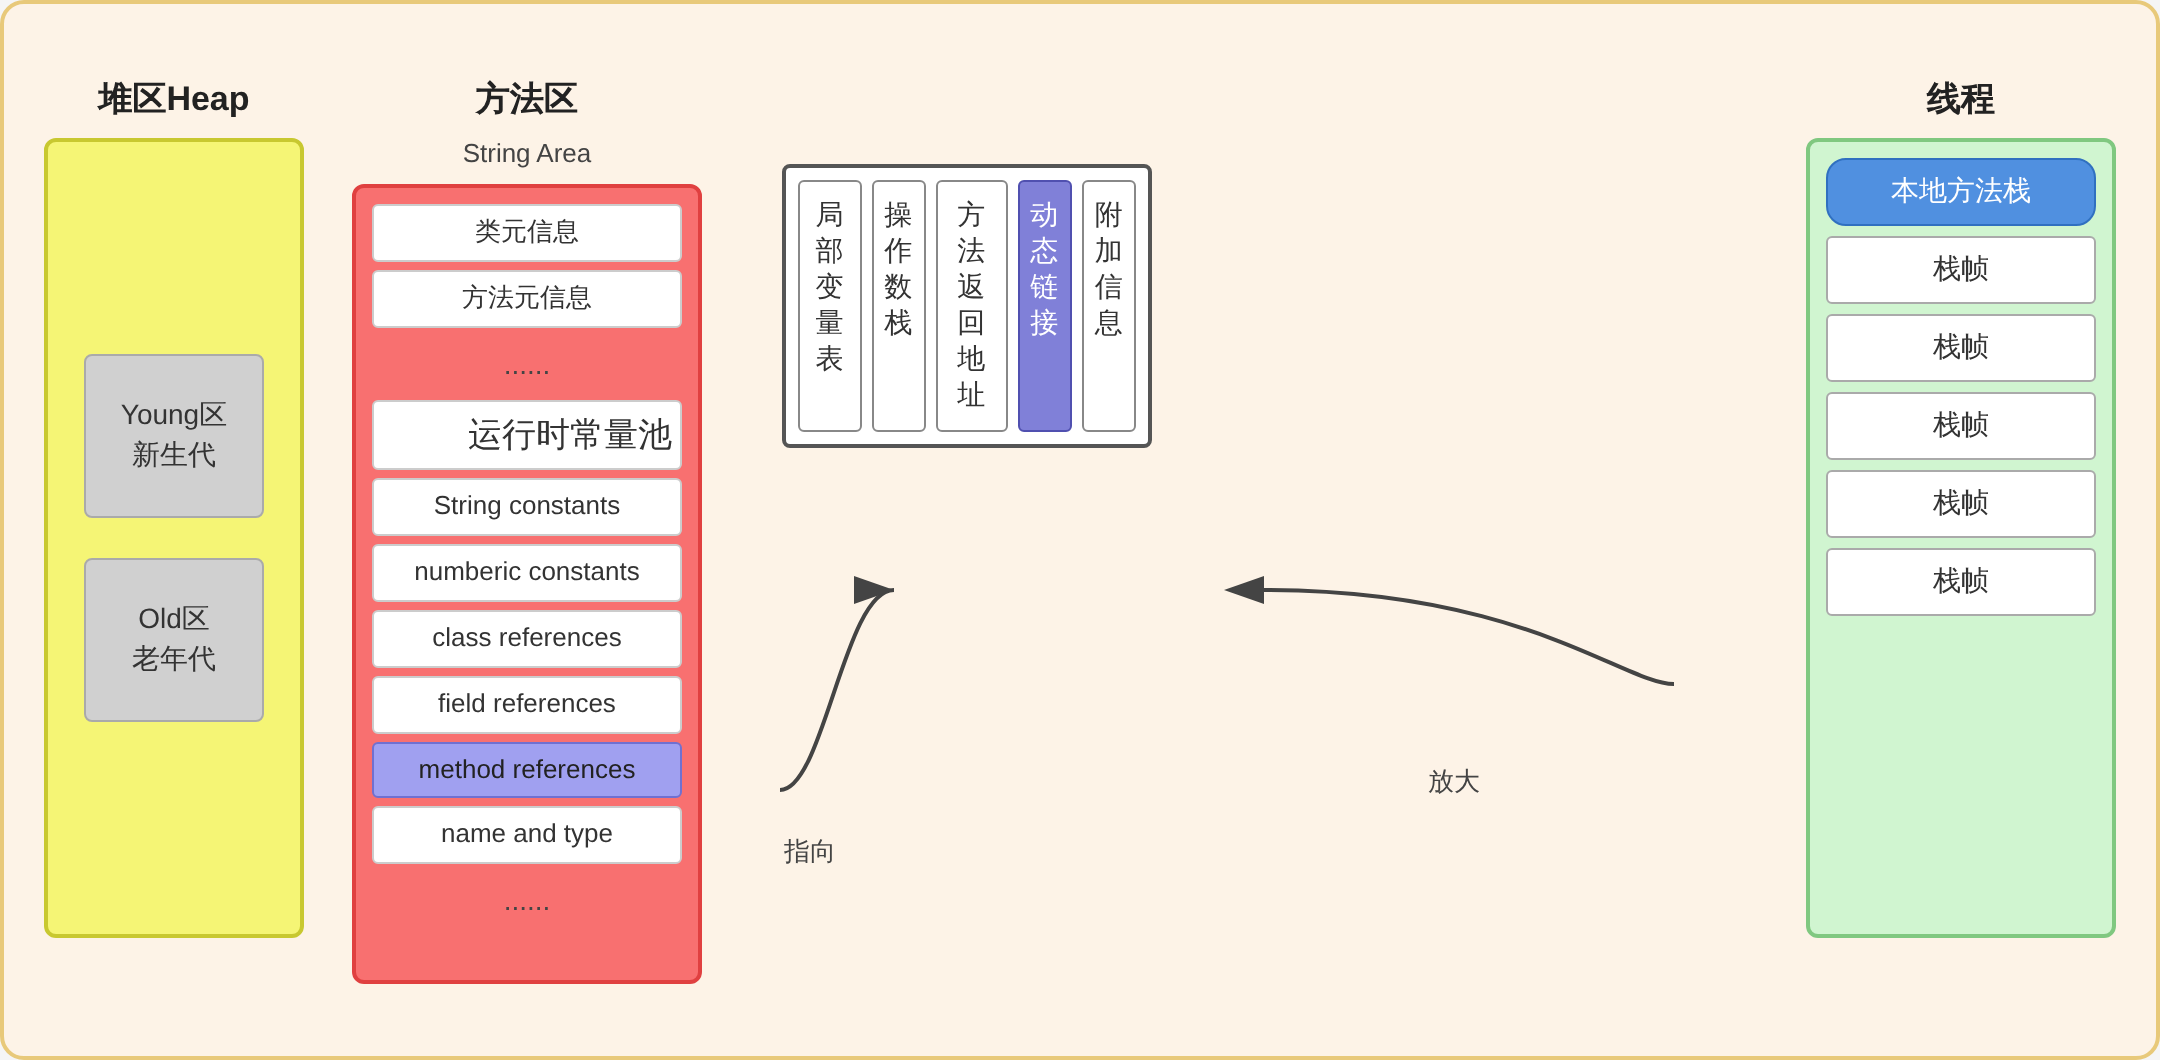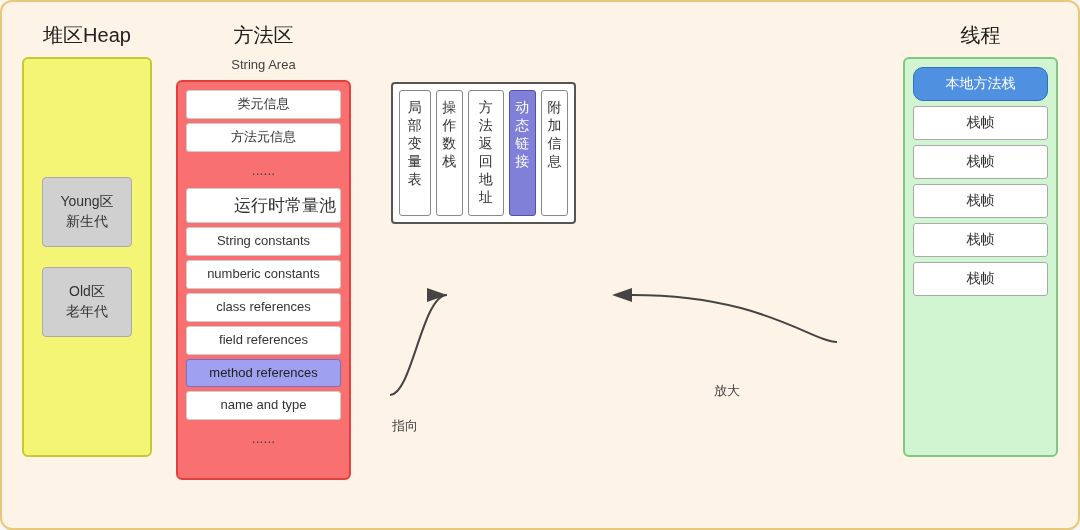--- a/index.html
+++ b/index.html
@@ -17,25 +17,26 @@
       border: 2px solid #e8c97a;
       border-radius: 12px;
       position: relative;
       padding: 20px;
       display: flex;
       align-items: flex-start;
       gap: 0;
     }
     
     .section-label {
-      font-size: 20px;
-      font-weight: normal;
+      font-size: 17px;
+      font-weight: bold;
       color: #222;
       text-align: center;
       margin-bottom: 8px;
+      margin-top: 16px;
     }
     .section-sublabel {
       font-size: 13px;
       color: #444;
       text-align: center;
       margin-bottom: 8px;
     }
 
     
     .heap-section {
@@ -53,21 +54,21 @@
       gap: 20px;
       height: 400px;
       justify-content: center;
       align-items: center;
     }
     .heap-item {
       background: #d0d0d0;
       border: 1.5px solid #aaa;
       border-radius: 4px;
       width: 90px;
-      height: 70px;
+      height: 82px;
       display: flex;
       align-items: center;
       justify-content: center;
       text-align: center;
       font-size: 14px;
       color: #333;
       line-height: 1.4;
     }
 
     

